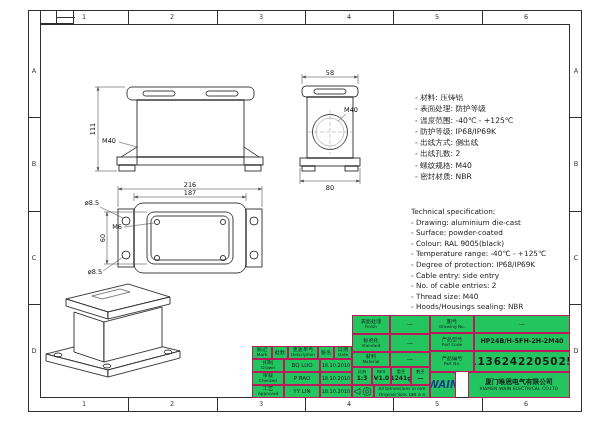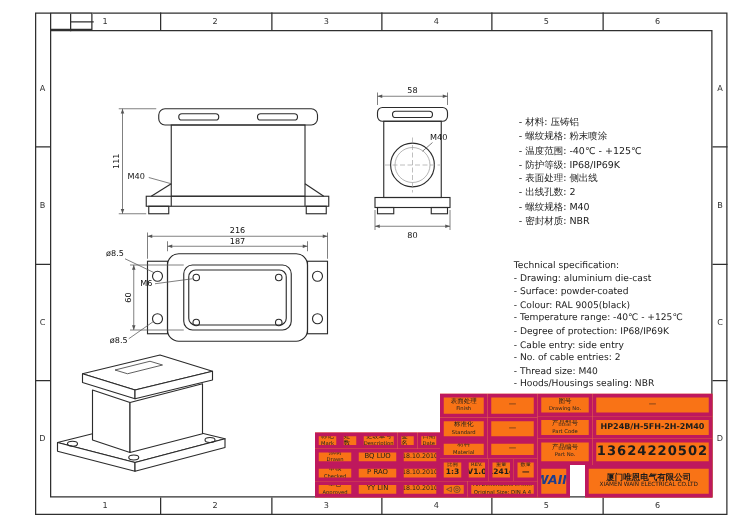--- a/index.html
+++ b/index.html
@@ -11,21 +11,21 @@
   .inner{left:40px;top:24px;width:530px;height:374px}
   .tick{position:absolute;font-size:6.5px;color:#333;width:12px;text-align:center}
   .vline{position:absolute;width:1px;background:#2f2f2f}
   .hline{position:absolute;height:1px;background:#2f2f2f}
   .views{position:absolute;left:0;top:0}
   .dt{font-size:6.5px;fill:#111;font-family:"DejaVu Sans",sans-serif}
   .notes{position:absolute;color:#222}
   .notes .nline{white-space:nowrap}
   .notes-cn{left:415px;top:92px;font-size:7.6px;line-height:11.3px}
   .notes-en{left:411px;top:207px;font-size:7.3px;line-height:10.6px}
-  .tb{position:absolute;border:3px solid #be185d;background:#f97316;display:flex;flex-direction:column;align-items:center;justify-content:center;text-align:left;line-height:1.12;overflow:hidden}
+  .tb{position:absolute;border:1px solid #be185d;background:#22c55e;display:flex;flex-direction:column;align-items:center;justify-content:center;text-align:left;line-height:1.12;overflow:hidden}
   .tb .cn{font-size:5.2px}
   .tb .en{font-size:4.2px;color:#222}
   .tb.val{font-size:6px}
   .nm{font-size:5.5px}
   .dtt{font-size:5px}
   .pno{font-size:10.5px;font-weight:700;letter-spacing:.8px}
   .pcode{font-size:6.4px;font-weight:600}
   .brand{font-size:10px;font-weight:800;font-style:italic;color:#1c3d8f}
   .comp-cn{font-size:6.8px;font-weight:700}
   .comp-en{font-size:4.6px}
@@ -194,24 +194,24 @@
       <polygon points="104,322 162,307 162,347 104,362"></polygon>
       <polygon points="66,299 128,284 170,297 108,312"></polygon>
       <polygon points="66,299 108,312 108,319 66,306"></polygon>
       <polygon points="108,312 170,297 170,304 108,319"></polygon>
       <polygon points="92,296 120,289 130,292 102,299" fill="none" stroke-width="0.6"></polygon>
     </g>
   </svg>
 
   <div class="notes notes-cn">
     <div class="nline">- 材料: 压铸铝</div>
-    <div class="nline">- 螺纹规格: 粉末喷涂</div>
+    <div class="nline">- 表面处理: 防护等级</div>
     <div class="nline">- 温度范围: -40℃ - +125℃</div>
     <div class="nline">- 防护等级: IP68/IP69K</div>
-    <div class="nline">- 表面处理: 侧出线</div>
+    <div class="nline">- 出线方式: 侧出线</div>
     <div class="nline">- 出线孔数: 2</div>
     <div class="nline">- 螺纹规格: M40</div>
     <div class="nline">- 密封材质: NBR</div>
   </div>
 
   <div class="notes notes-en">
     <div class="nline">Technical specification:</div>
     <div class="nline">- Drawing: aluminium die-cast</div>
     <div class="nline">- Surface: powder-coated</div>
     <div class="nline">- Colour: RAL 9005(black)</div>

